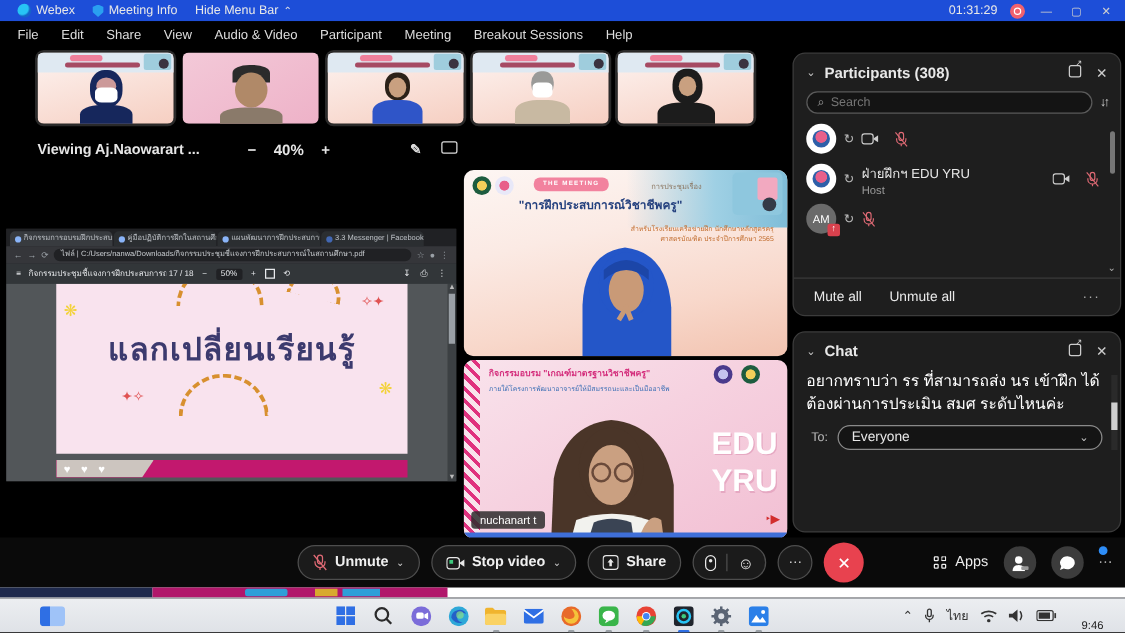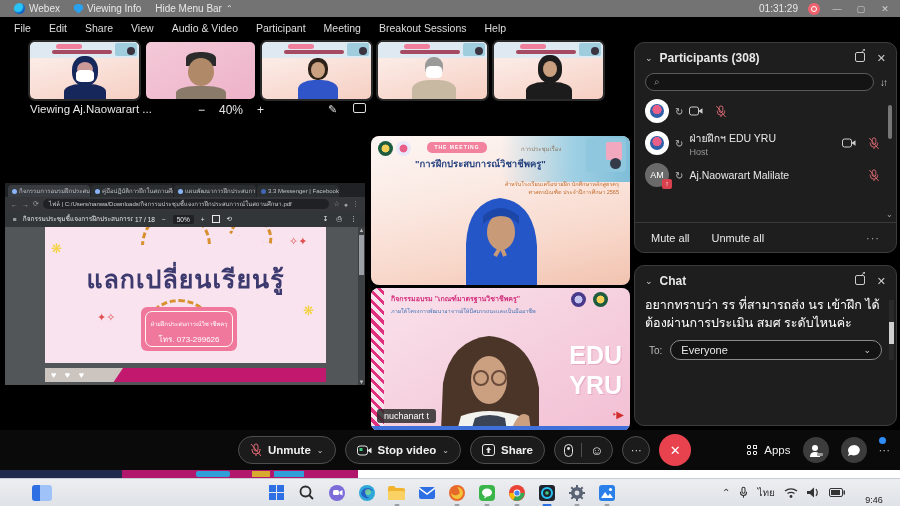--- a/index.html
+++ b/index.html
@@ -2,21 +2,21 @@
 <html><head>
 <meta charset="utf-8">
 <style>
   * { margin:0; padding:0; box-sizing:border-box; }
   html,body { width:900px; height:506px; background:#000; overflow:hidden;
     font-family:"Liberation Sans", sans-serif; }
   .abs { position:absolute; }
   #win { position:relative; width:900px; height:506px; background:#000; }
 
   
-  #titlebar { left:0; top:0; width:900px; height:17px; background:#737373;
+  #titlebar { left:0; top:0; width:900px; height:17px; background:#1d4ed8;
     display:flex; align-items:center; color:#e8e8e8; font-size:10px; }
   .tb-item { display:flex; align-items:center; gap:4px; margin-left:14px; }
   .webex-logo { width:11px; height:11px; border-radius:50%;
     background:radial-gradient(circle at 35% 35%, #27c4f5 0 45%, #1464c8 60% 100%); display:inline-block; }
   .shield { width:9px; height:10px; background:#2aa0f0; clip-path:polygon(50% 0,100% 20%,100% 60%,50% 100%,0 60%,0 20%); }
   #tb-right { margin-left:auto; display:flex; align-items:center; gap:10px; margin-right:8px; }
   .rec-dot { width:12px; height:12px; border-radius:50%; background:#f0616e; display:flex;
     align-items:center; justify-content:center; }
   .rec-dot::after { content:""; width:4px; height:4px; border-radius:50%; border:1.5px solid #fff; }
   .wbtn { color:#cfcfcf; font-size:9px; width:14px; text-align:center; }
@@ -34,21 +34,21 @@
   .tile .banner { position:absolute; left:0; top:0; right:0; height:16px; background:#dfe9f2; }
   .tile .pill { position:absolute; left:26px; top:2px; width:26px; height:5px; border-radius:3px; background:#ef7f9b; }
   .tile .ttl { position:absolute; left:22px; top:8px; width:60px; height:4px; background:#a64a63; border-radius:2px; }
   .tile .ill { position:absolute; right:2px; top:1px; width:22px; height:13px; border-radius:2px; background:#9fcddd; }
   .tile .ill::after { content:""; position:absolute; right:2px; bottom:1px; width:8px; height:8px; border-radius:50%; background:#3a3340; }
   .head { position:absolute; border-radius:50%; }
   .torso { position:absolute; border-radius:40% 40% 0 0; }
 
   
   #viewbar { left:0; top:103px; width:900px; height:33px; background:#000; color:#e6e6e6;
-    display:flex; font-size:11.5px; }
+    display:flex; align-items:center; font-size:11.5px;font-weight:bold; }
   #viewbar .vlabel { margin-left:30px; }
   #zoomctl { position:absolute; left:198px; display:flex; gap:14px; align-items:center; font-size:12px; }
   #viewtools { position:absolute; left:328px; display:flex; gap:16px; color:#ddd; font-size:11px; }
 
   
   #stage { left:0; top:136px; width:900px; height:296px; background:#000; }
 
   
   #browser { position:absolute; left:5px; top:47px; width:360px; height:202px; background:#202124; }
   #tabstrip { height:14px; background:#202124; display:flex; align-items:flex-end; padding-left:3px; }
@@ -210,21 +210,21 @@
 
 <div id="win">
 
   <div id="titlebar" class="abs">
     <div class="tb-item">
       <span class="webex-logo"></span>
       <span>Webex</span>
     </div>
     <div class="tb-item">
       <span class="shield"></span>
-      <span>Viewing Info</span>
+      <span>Meeting Info</span>
     </div>
     <div class="tb-item">
       <span>Hide Menu Bar</span>
       <span style="font-size:8px">⌃</span>
     </div>
     <div id="tb-right">
       <span>01:31:29</span>
       <span class="rec-dot"></span>
       <span class="wbtn">—</span>
       <span class="wbtn">▢</span>
@@ -357,26 +357,20 @@
       <div id="viewer">
         <div id="slide">
           <div class="arch" style="left:96px;top:-16px;width:70px;height:34px"></div>
           <div class="arch" style="left:186px;top:-10px;width:44px;height:22px;transform:rotate(14deg)"></div>
           <div class="arch" style="left:98px;top:72px;width:72px;height:34px"></div>
           <span class="flower" style="left:6px;top:14px">❋</span>
           <span class="sparkle" style="left:52px;top:84px">✦✧</span>
           <span class="sparkle" style="left:244px;top:8px">✧✦</span>
           <span class="flower" style="left:258px;top:76px">❋</span>
           <div id="slide-title">แลกเปลี่ยนเรียนรู้</div>
-          <div id="bubble">
-            <div class="inner">
-              <div class="l1">ฝ่ายฝึกประสบการณ์วิชาชีพครุ</div>
-              <div class="l2">โทร. 073-299626</div>
-            </div>
-          </div>
         </div>
         <div id="pagestrip">
           <div class="torn">♥ ♥ ♥</div>
         </div>
         <div id="pdfscroll">
           <span class="ar" style="top:0">▲</span>
           <div class="thumb"></div>
           <span class="ar" style="bottom:0">▼</span>
         </div>
       </div>
@@ -433,20 +427,21 @@
       <span class="chev">⌄</span>
       <span>Participants (308)</span>
       <span class="sp">
         <span class="popout"></span>
         <span>✕</span>
       </span>
     </div>
     <div id="searchrow">
       <div id="searchbox">
         <span style="color:#999;font-size:10px">⌕</span>
+        <input placeholder="Search" style="">
       </div>
       <span class="sort">↓↑</span>
     </div>
 
     <div class="prow">
       <div class="avatar">
           <span class="emb"></span>
         </div>
       <span class="sync">↻</span>
       <div class="picons">
@@ -485,23 +480,20 @@
           </svg>
       </div>
     </div>
 
     <div class="prow">
       <div class="avatar gray">
         <span>AM</span>
         <span class="share-badge">↑</span>
       </div>
       <span class="sync">↻</span>
-      <div class="pnames">
-        <div class="pname">Aj.Naowarart Malilate</div>
-      </div>
       <div class="picons">
         <svg width="12" height="13" viewBox="0 0 12 14">
             <rect x="4" y="1" width="4" height="7" rx="2" fill="none" stroke="#e06a75"></rect>
             <path d="M2 6v1a4 4 0 0 0 8 0V6" fill="none" stroke="#e06a75"></path>
             <line x1="6" y1="11" x2="6" y2="13" stroke="#e06a75"></line>
             <line x1="1" y1="1" x2="11" y2="13" stroke="#e06a75"></line>
           </svg>
       </div>
     </div>
 

